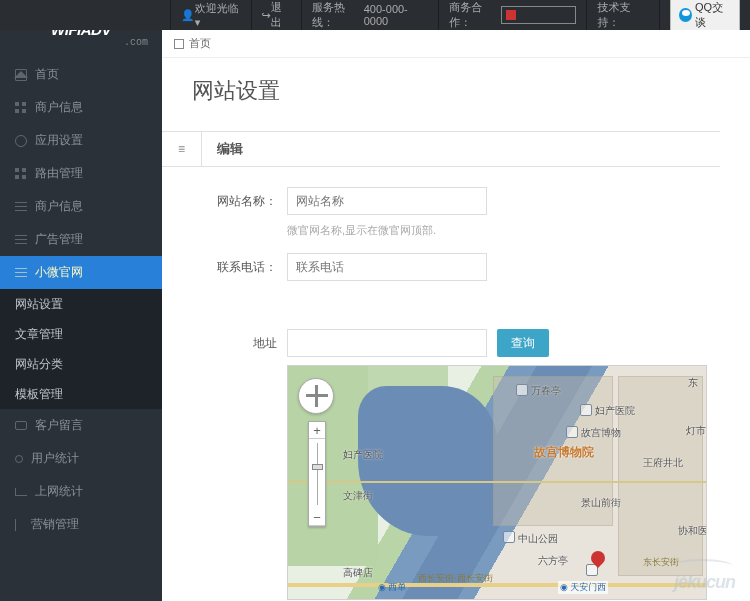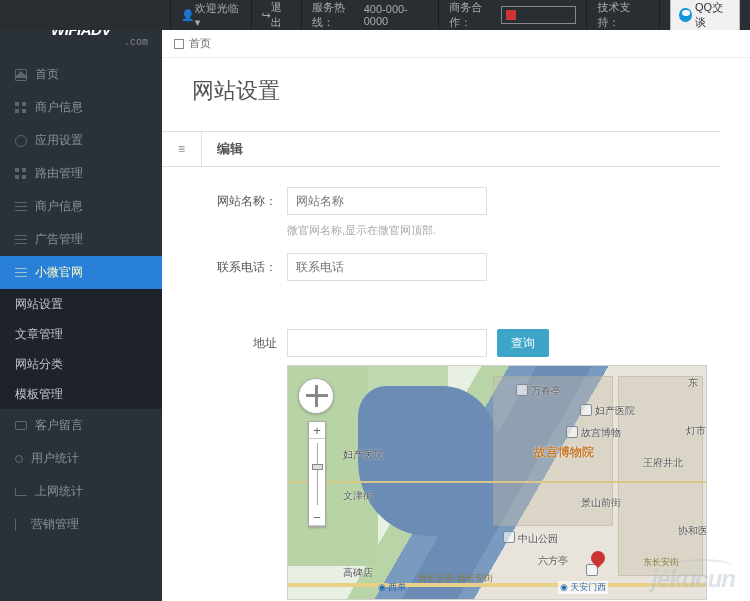--- a/index.html
+++ b/index.html
@@ -63,21 +63,21 @@
 .map-zoom-btn { height: 17px; display: flex; align-items: center; justify-content: center; color: #666; font-size: 13px; border-bottom: 1px solid #ccc; cursor: pointer; }
 .map-slider { height: 70px; background: #fff; position: relative; }
 .map-slider::before { content: ''; position: absolute; left: 8px; top: 4px; width: 1px; height: 62px; background: #aaa; }
 .map-handle { position: absolute; top: 25px; left: 3px; width: 11px; height: 6px; background: #ddd; border: 1px solid #888; }
 .map-label { position: absolute; color: #555; font-size: 10px; white-space: nowrap; text-shadow: 0 0 2px #fff; }
 .map-label.orange { color: #c77a2e; font-size: 12px; font-weight: bold; margin-left: 24px; }
 .map-road { position: absolute; height: 4px; background: #e8d088; }
 .map-road-label { position: absolute; color: #8a7a3a; font-size: 9px; }
 .map-marker { position: absolute; width: 14px; height: 14px; background: #c33; border-radius: 50% 50% 50% 0; transform: rotate(-45deg); }
 .map-icon { position: absolute; width: 12px; height: 12px; border: 1px solid #7a8a9a; border-radius: 2px; background: rgba(255,255,255,0.6); }
-.watermark { position: absolute; bottom: 8px; right: 15px; color: rgba(180,190,200,0.45); font-size: 24px; font-style: italic; font-weight: bold; letter-spacing: -1px; pointer-events: none; }
+.watermark { position: absolute; bottom: 8px; right: 15px; color: rgba(180,190,200,0.45); font-size: 18px; font-style: italic; font-weight: bold; letter-spacing: -1px; pointer-events: none; }
 .wm-arc { position: absolute; bottom: 28px; right: 18px; width: 60px; height: 14px; border-top: 2px solid rgba(180,190,200,0.35); border-radius: 50%; }
 </style>
 </head>
 <body>
 
 <div class="logo">
   <span class="logo-wave">≈</span>
   <span class="logo-sub">协成智慧无线</span>
   <span class="logo-text">WIFIADV</span>
   <span class="logo-dom">.com</span>

